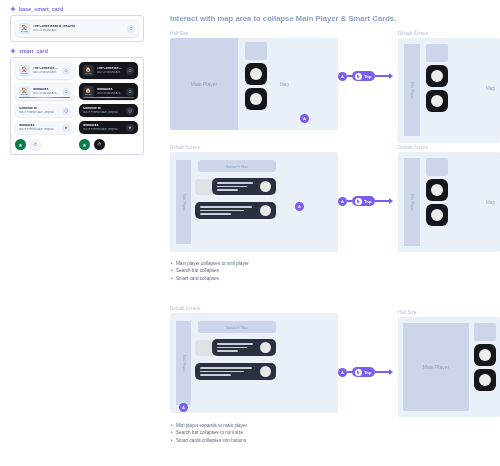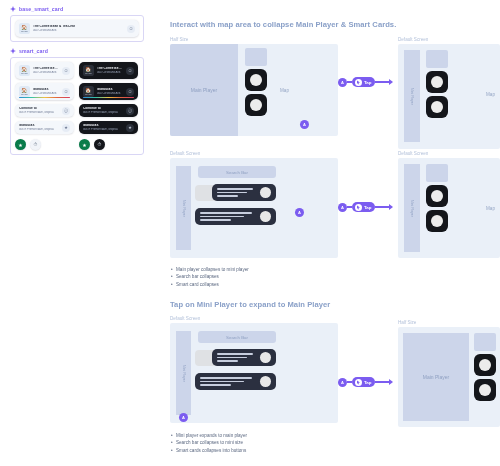--- a/index.html
+++ b/index.html
@@ -67,21 +67,21 @@
   .round-btn {
     width: 11px; height: 11px; border-radius: 50%;
     display: flex; align-items: center; justify-content: center;
     font-size: 5px; box-shadow: 0 0.5px 1.2px rgba(30,30,60,.18);
   }
   .round-btn.brand { background: #0a7c4a; color: #fff; }
   .round-btn.plain-l { background: #f1f4f9; color: #6b7governing; color: #6b7789; }
   .round-btn.plain-d { background: #14161b; color: #dde3ee; }
 
   
-  .flow { position: absolute; left: 170px; top: 20px; width: 330px; }
+  .flow { position: absolute; left: 170px; top: 14px; width: 330px; }
   .section-title {
     font-size: 7.6px; font-weight: 700; color: #8aa0c8; line-height: 10px;
     letter-spacing: .05px;
   }
   .section-title.link { color: #8aa0c8; }
   .caption { font-size: 4.6px; color: #b3c1da; line-height: 7px; margin-bottom: 1px; }
 
   .row { position: relative; }
 
   .screen {
@@ -414,21 +414,20 @@
     </div>
 
     <ul class="bullets" style="margin-top:8px;">
       <li>Main player collapses to mini player</li>
       <li>Search bar collapses</li>
       <li>Smart card collapses</li>
     </ul>
   </div>
 
   <div class="flow" style="top:300px;">
-    <div class="section-title link">Tap on Mini Player to expand to Main Player</div>
 
     <div class="row" style="margin-top:5px;">
       <div class="caption">Default Screen</div>
       <div class="screen" style="width:168px;height:100px;">
         <div class="mp vert" style="left:6px;top:8px;width:15px;height:84px;">
           <span>Mini Player</span>
         </div>
         <div class="searchbar" style="left:28px;top:8px;width:78px;height:12px;">
           <span>Search Bar</span>
         </div>

